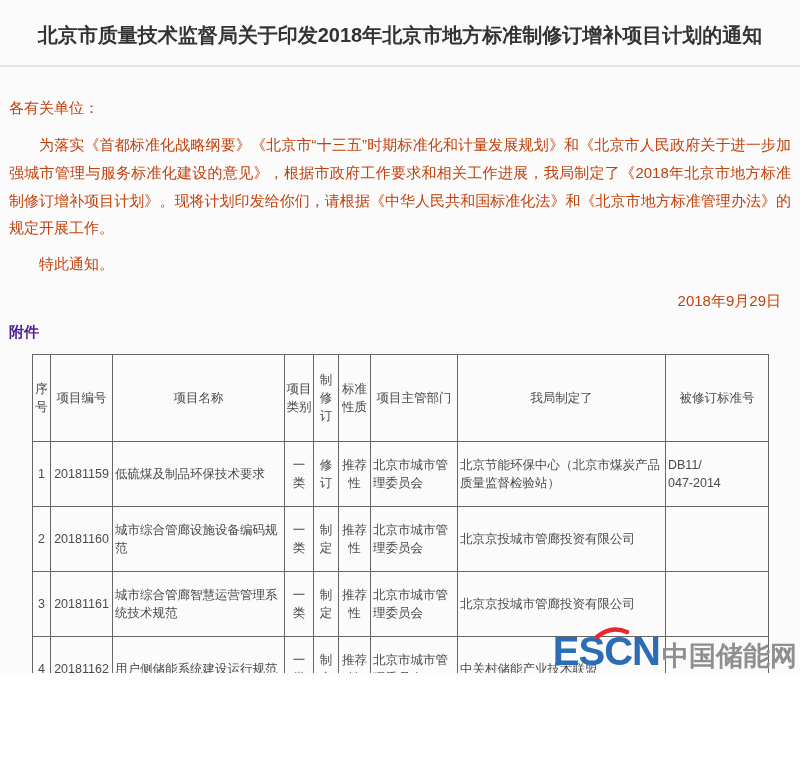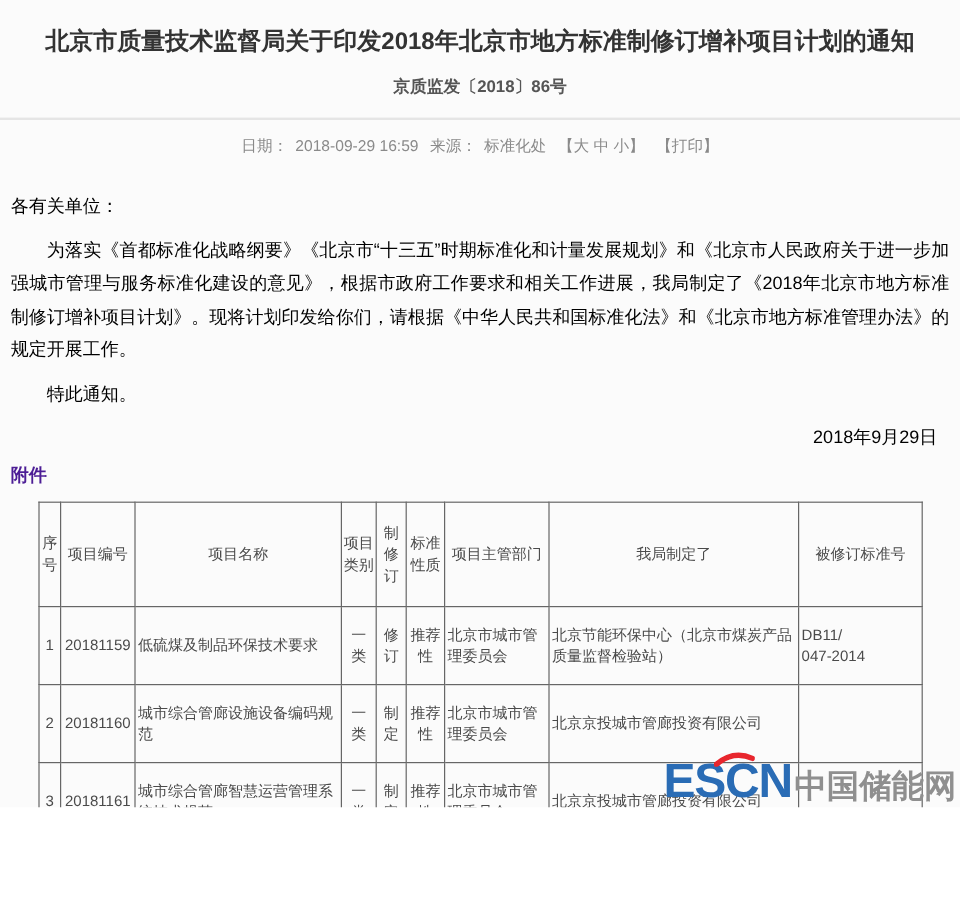--- a/index.html
+++ b/index.html
@@ -15,21 +15,21 @@
   }
   .doc-number {
     margin-top:15px; text-align:center; font-size:14px; color:#555; font-weight:bold;
   }
   .divider { margin-top:16px; border-bottom:2px solid #e5e5e5; }
   .meta-row {
     margin-top:13px; text-align:center; font-size:13px; color:#8a8a8a;
   }
   .meta-row span { margin:0 3px; }
   .meta-control { cursor:pointer; }
-  .body-block { padding:0 9px; font-size:15px; color:#000000;margin-top:32px; }
+  .body-block { padding:0 9px; font-size:15px; color:#c2410c;margin-top:32px; }
   .salutation { margin-top:25px; }
   .paragraph { margin-top:13px; text-indent:2em; line-height:1.85; text-align:justify; }
   .closing { margin-top:13px; text-indent:2em; }
   .signature { margin-top:15px; text-align:right; padding-right:10px; line-height:1.55; }
   .attachment { margin-top:11px; padding-left:9px; font-size:15px; font-weight:bold; color:#4c1d95; }
   .table-title { margin-top:9px; text-align:center; font-size:16px; font-weight:bold; color:#4a4a4a; }
   .plan-table {
     margin:12px 0 0 32px; border-collapse:collapse; table-layout:fixed;
     width:736px; font-size:12.5px; color:#4a4a4a;
   }
@@ -55,30 +55,23 @@
   .wm-swoosh { position:absolute; left:42px; top:-6px; }
   .wm-cjk { font-weight:bold; font-size:27px; line-height:1; margin-left:2px; }
 </style>
 </head>
 <body>
 
 <div class="page">
 
   <div class="doc-title">北京市质量技术监督局关于印发2018年北京市地方标准制修订增补项目计划的通知</div>
 
-  <div class="doc-number">京质监发〔2018〕86号</div>
 
   <div class="divider"></div>
 
-  <div class="meta-row">
-    <span>日期：</span><span>2018-09-29 16:59</span>
-    <span>来源：</span><span>标准化处</span>
-    <span class="meta-control">【大 中 小】</span>
-    <span class="meta-control">【打印】</span>
-  </div>
 
   <div class="body-block">
     <div class="salutation">各有关单位：</div>
     <div class="paragraph">为落实《首都标准化战略纲要》《北京市“十三五”时期标准化和计量发展规划》和《北京市人民政府关于进一步加强城市管理与服务标准化建设的意见》，根据市政府工作要求和相关工作进展，我局制定了《2018年北京市地方标准制修订增补项目计划》。现将计划印发给你们，请根据《中华人民共和国标准化法》和《北京市地方标准管理办法》的规定开展工作。</div>
     <div class="closing">特此通知。</div>
     <div class="signature">
       <div>2018年9月29日</div>
     </div>
   </div>
 

